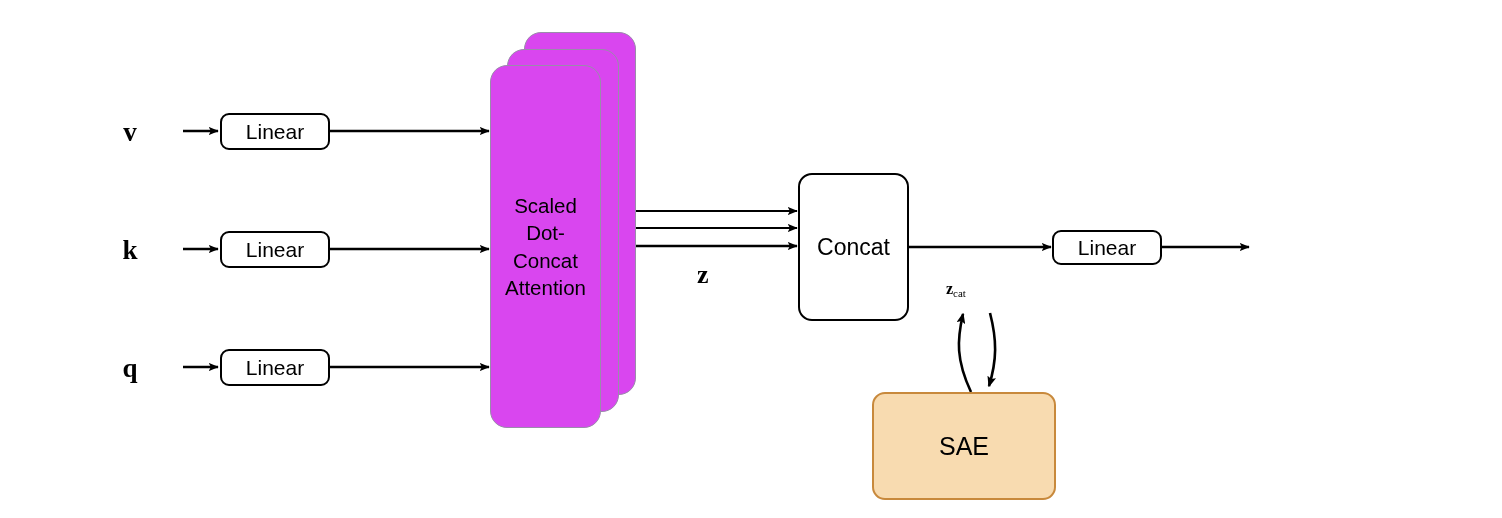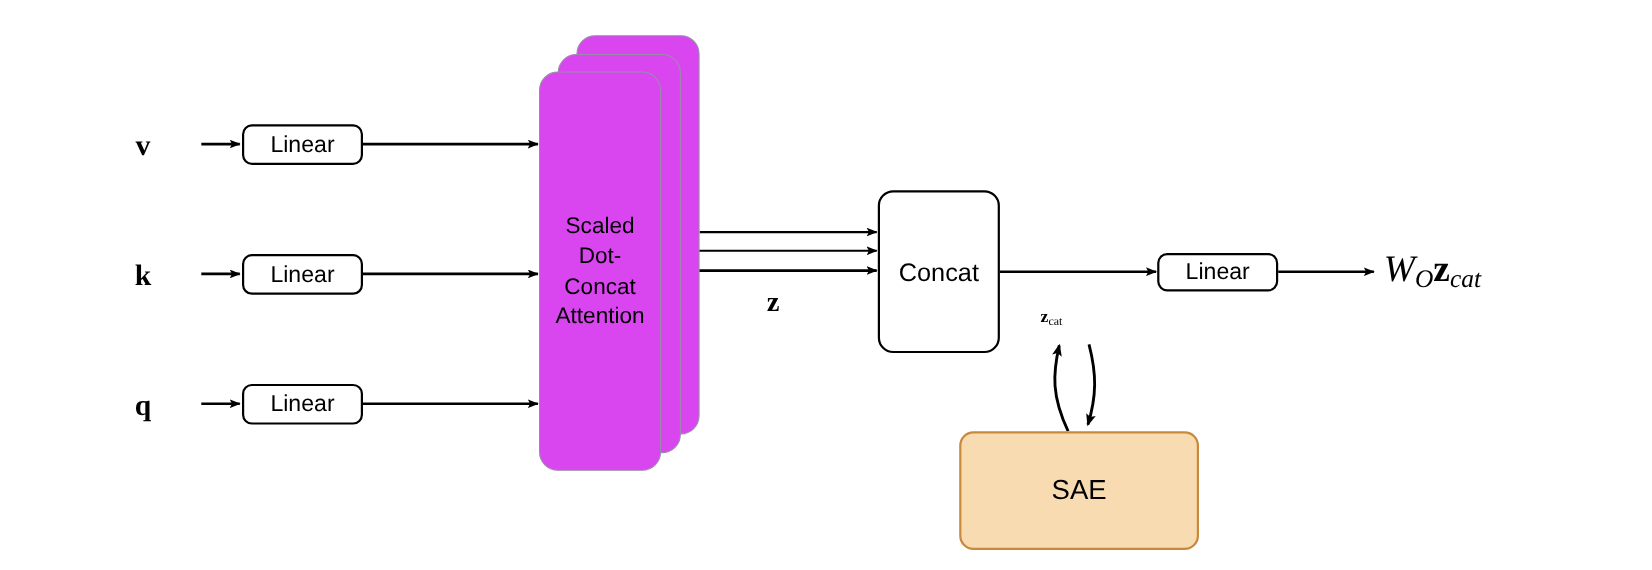--- a/index.html
+++ b/index.html
@@ -210,25 +210,22 @@
   </div>
 
   <div class="concat-box" style="left:798px; top:173px; width:111px; height:148px;">
     <span>Concat</span>
   </div>
 
   <div class="math-label" id="label-zcat">
     <span class="bold-up">z</span><span class="up sub">cat</span>
   </div>
 
-  <div class="sae-box" style="left:872px; top:392px; width:218px; height:108px;">
+  <div class="sae-box" style="left:872px; top:392px; width:184px; height:108px;">
     <span>SAE</span>
   </div>
 
   <div class="linear-box" style="left:1052px; top:230px; width:110px; height:35px;">
     <span>Linear</span>
   </div>
 
-  <div class="math-label" id="label-output">
-    <span class="ital">W</span><span class="ital sub">O</span><span class="bold-up">z</span><span class="ital sub">cat</span>
-  </div>
 
 </div>
 
 </body></html>

